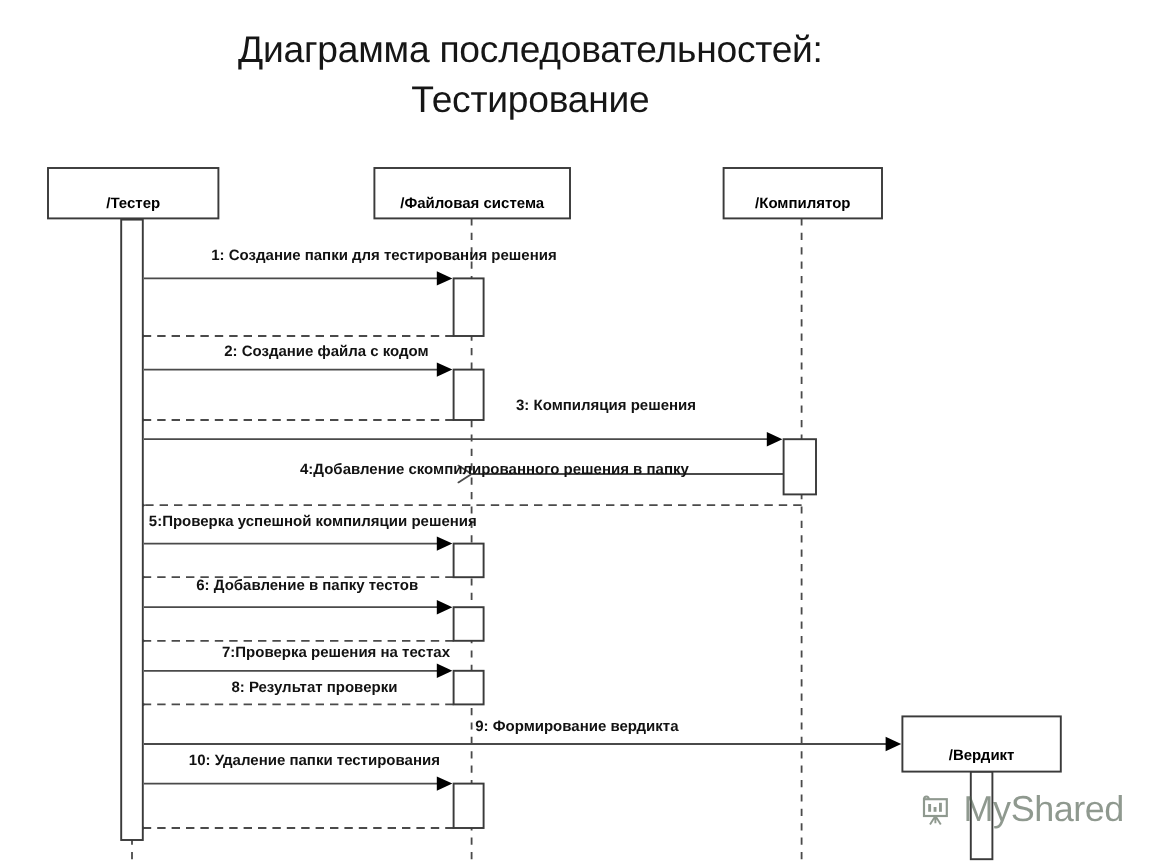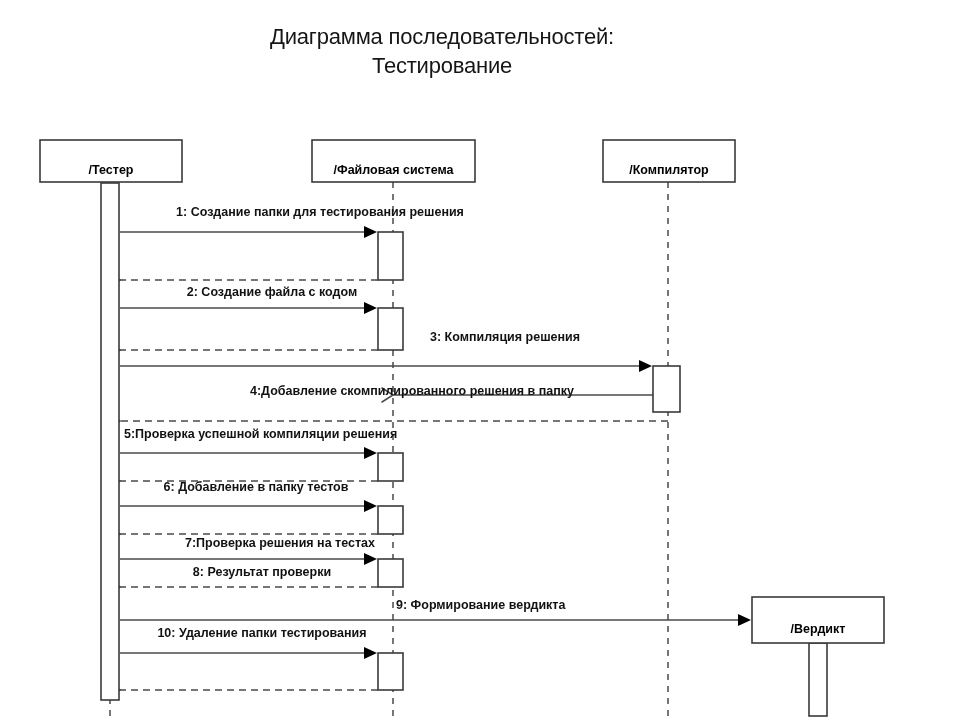--- a/index.html
+++ b/index.html
@@ -19,21 +19,21 @@
     width: 960px;
     height: 720px;
     background: #ffffff;
   }
   #diagram-title {
     position: absolute;
     left: 0;
     top: 22px;
     width: 884px;
     text-align: center;
-    font-size: 22px;
+    font-size: 31px;
     line-height: 1.32;
     font-weight: 400;
     color: #161616;
     letter-spacing: -0.2px;
     white-space: pre-line;
   }
   svg#sequence-svg {
     position: absolute;
     left: 0;
     top: 0;
@@ -229,14 +229,25 @@
         <text x="250" y="392" class="msg-label anchor-start">4:Добавление скомпилированного решения в папку</text>
         <text x="124" y="435" class="msg-label anchor-start">5:Проверка успешной компиляции решения</text>
         <text x="256" y="488" class="msg-label anchor-middle">6: Добавление в папку тестов</text>
         <text x="280" y="544" class="msg-label anchor-middle">7:Проверка решения на тестах</text>
         <text x="262" y="573" class="msg-label anchor-middle">8: Результат проверки</text>
         <text x="396" y="606" class="msg-label anchor-start">9: Формирование вердикта</text>
         <text x="262" y="634" class="msg-label anchor-middle">10: Удаление папки тестирования</text>
       </g>
   </svg>
 
+  <div id="watermark">
+    <svg width="30" height="30" viewBox="0 0 30 30">
+      <rect x="4" y="6" width="19" height="14" fill="none" stroke="#4c5b4c" stroke-width="1.8"></rect>
+      <rect x="7.5" y="10" width="2.4" height="6.5" fill="#4c5b4c"></rect>
+      <rect x="12" y="12.5" width="2.4" height="4" fill="#4c5b4c"></rect>
+      <rect x="16.5" y="9" width="2.4" height="7.5" fill="#4c5b4c"></rect>
+      <path d="M13.5 20 L9 27 M13.5 20 L18 27 M13.5 20 L13.5 26" stroke="#4c5b4c" stroke-width="1.6" fill="none"></path>
+      <path d="M4 6 C4 3, 8 3, 8 6" stroke="#4c5b4c" stroke-width="1.6" fill="none"></path>
+    </svg>
+    <span class="wm-text">MyShared</span>
+  </div>
 
 </div>
 
 </body></html>

